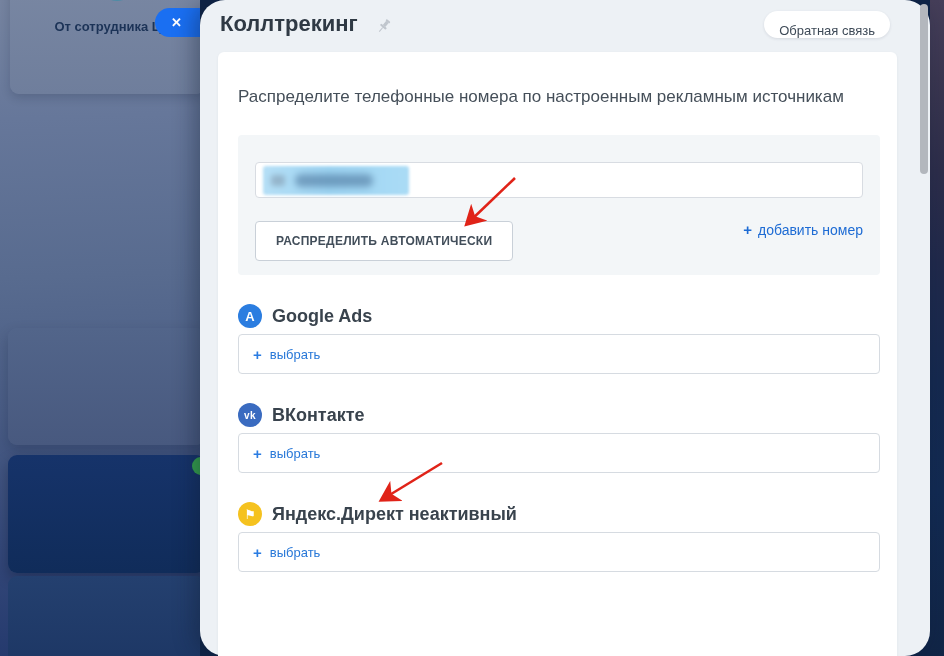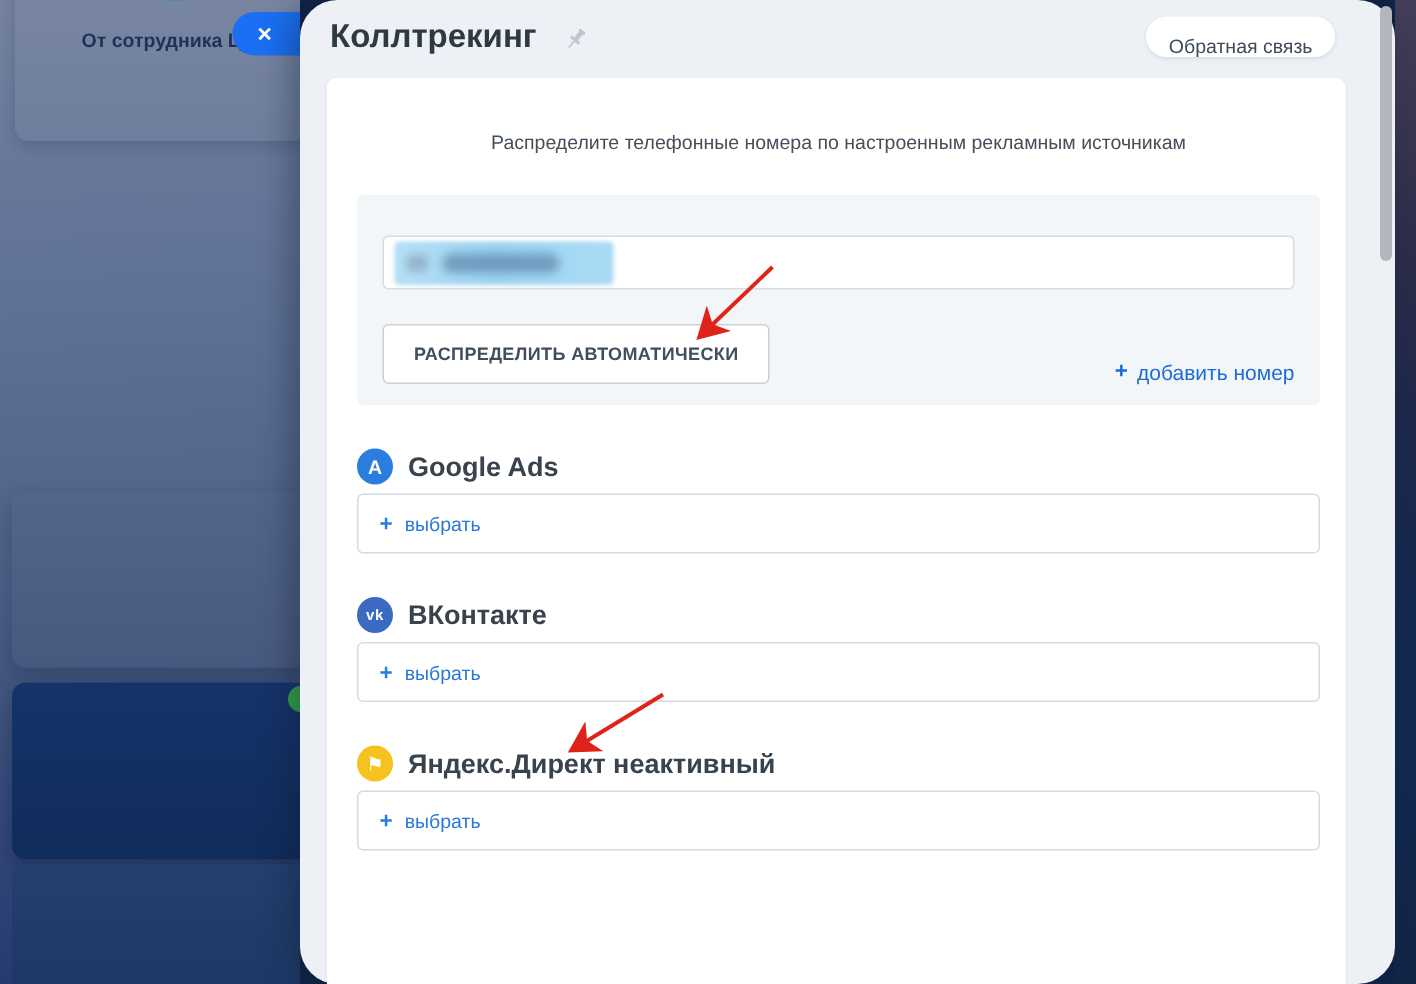--- a/index.html
+++ b/index.html
@@ -42,33 +42,33 @@
   #panel-header { position:relative; height:52px; }
   #page-title { position:absolute; left:20px; top:11px; font-size:22px; font-weight:700; color:#2f3944; }
   #pin-icon { position:absolute; left:175px; top:17px; width:18px; height:18px; opacity:.85; }
   #feedback-btn { position:absolute; right:40px; top:11px; height:27px; padding:12px 15px; border:none;
     border-radius:14px; background:#ffffff; color:#3e4a57; font-size:13px;
     font-family:"Liberation Sans",sans-serif; box-shadow:0 1px 3px rgba(40,50,70,.12); cursor:pointer; }
 
   #main-card { margin-left:18px; width:679px; height:700px; background:#ffffff; border-radius:6px;
     padding:22px 17px 0 20px; box-shadow:0 1px 3px rgba(40,50,70,.06); }
   #card-heading { font-size:21px; font-weight:300; color:#58636e; letter-spacing:.2px; }
-  #card-subheading { margin-top:13px; font-size:13px; color:#454f59;text-align:center; }
+  #card-subheading { margin-top:13px; font-size:17px; color:#454f59; }
 
   #phones-section { margin-top:28px; width:642px; background:#f3f6f8; border-radius:4px; padding:14px 17px; }
   #phones-label { font-size:13px; color:#4a5663; }
   #phones-input { position:relative; margin-top:13px; width:608px; height:36px; background:#ffffff;
     border:1px solid #d8dce2; border-radius:4px; cursor:text; }
   #phone-chip { position:absolute; left:7px; top:3px; width:146px; height:29px; border-radius:3px;
     background:linear-gradient(90deg,#b5dff6 0%,#9ed5f3 45%,#aadbf5 100%); filter:blur(1.5px); overflow:hidden; }
   #phone-chip .smudge { position:absolute; left:32px; top:8px; width:78px; height:13px; border-radius:6px;
     background:rgba(70,110,150,.55); filter:blur(3px); }
   #phone-chip .smudge2 { position:absolute; left:8px; top:9px; width:14px; height:11px; border-radius:3px;
     background:rgba(120,140,160,.5); filter:blur(2.5px); }
-  #phones-actions { margin-top:23px; display:flex; align-items:flex-end; justify-content:space-between; }
+  #phones-actions { margin-top:23px; display:flex; align-items:flex-start; justify-content:space-between; }
   #distribute-btn { height:40px; padding:0 20px; background:#ffffff; border:1px solid #c9d0d8; border-radius:4px;
     color:#424e5a; font-size:12px; font-weight:700; letter-spacing:.25px;
     font-family:"Liberation Sans",sans-serif; cursor:pointer; }
   #add-number { display:flex; align-items:center; gap:6px; color:#1d6bd4; font-size:14px; cursor:pointer;
     text-decoration:none; }
   #add-number .plus { font-weight:700; font-size:15px; }
 
   .source-row { margin-top:29px; }
   .source-head { display:flex; align-items:center; gap:10px; height:24px; }
   .source-icon { width:24px; height:24px; border-radius:50%; display:flex; align-items:center;

